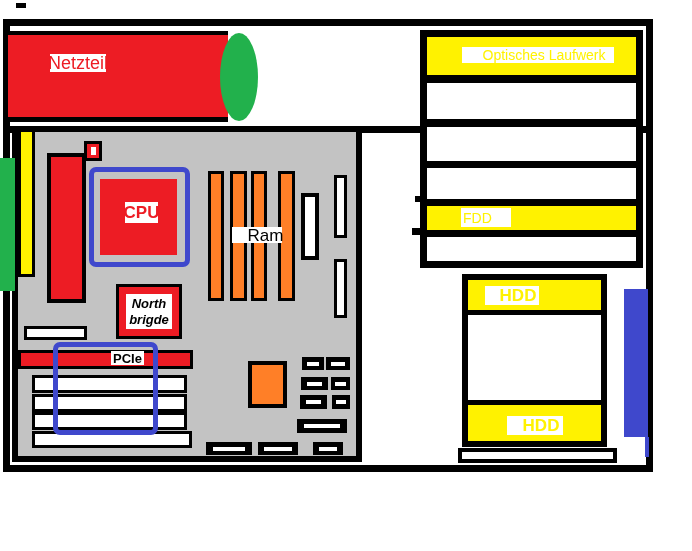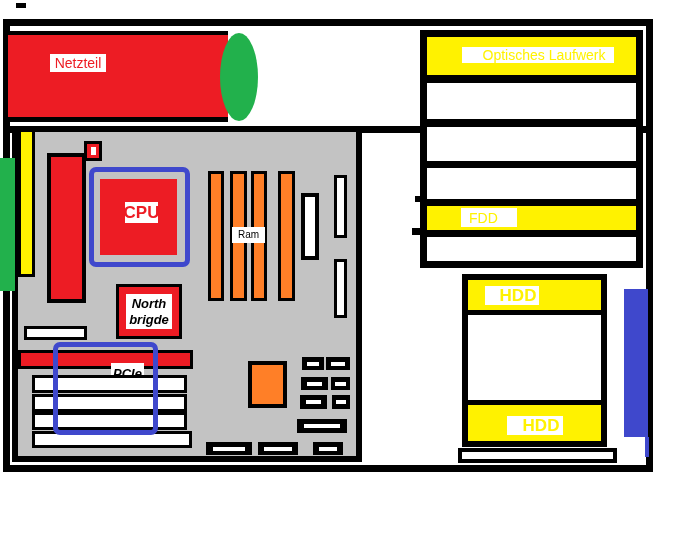--- a/index.html
+++ b/index.html
@@ -31,57 +31,57 @@
 <div id="canvas">
 
   <div class="abs" style="left:16px;top:3px;width:10px;height:5px;background:#000;"></div>
 
   <div class="abs" style="left:3px;top:19px;width:636px;height:439px;border:7px solid #000;"></div>
 
   <div class="abs" style="left:3px;top:126px;width:650px;height:7px;background:#000;"></div>
 
   <div class="abs" style="left:8px;top:31px;width:220px;height:82px;background:var(--red);border-top:4px solid #000;border-bottom:5px solid #000;"></div>
   <div class="abs" style="left:220px;top:33px;width:38px;height:88px;background:var(--green);border-radius:50%;"></div>
-  <div class="chip t-red" style="left:50px;top:54px;width:56px;height:18px;font-size:14px;">Netzteil</div>
+  <div class="chip t-red" style="left:50px;top:54px;width:56px;height:18px;font-size:18px;">Netzteil</div>
 
   <div class="abs" style="left:12px;top:126px;width:338px;height:324px;background:var(--gray);border:6px solid #000;"></div>
 
   <div class="bar" style="left:0px;top:158px;width:15px;height:133px;background:var(--green);"></div>
   <div class="bar" style="left:18px;top:129px;width:11px;height:142px;background:var(--yellow);border:3px solid #000;"></div>
   <div class="bar" style="left:47px;top:153px;width:31px;height:142px;background:var(--red);border:4px solid #000;"></div>
 
   <div class="abs" style="left:84px;top:141px;width:12px;height:14px;background:var(--red);border:3px solid #000;display:flex;align-items:center;justify-content:center;">
     <span style="display:block;width:5px;height:8px;background:#fff;"></span>
   </div>
 
   <div class="abs" style="left:100px;top:179px;width:77px;height:76px;background:var(--red);"></div>
   <div class="blue-outline" style="left:89px;top:167px;width:91px;height:90px;"></div>
   <div class="chip bold t-red" style="left:125px;top:202px;width:33px;height:21px;font-size:17px;">CPU</div>
 
   <div class="bar" style="left:208px;top:171px;width:10px;height:124px;background:var(--orange);border:3px solid #000;"></div>
   <div class="bar" style="left:230px;top:171px;width:11px;height:124px;background:var(--orange);border:3px solid #000;"></div>
   <div class="bar" style="left:251px;top:171px;width:10px;height:124px;background:var(--orange);border:3px solid #000;"></div>
   <div class="bar" style="left:278px;top:171px;width:11px;height:124px;background:var(--orange);border:3px solid #000;"></div>
-  <div class="chip" style="left:232px;top:227px;width:33px;height:16px;font-size:10px;color:#000;">Ram</div>
+  <div class="chip" style="left:232px;top:227px;width:33px;height:16px;font-size:17px;color:#000;padding-left:17px;">Ram</div>
 
   <div class="slot" style="left:301px;top:193px;width:10px;height:59px;border-width:4px;"></div>
   <div class="slot" style="left:334px;top:175px;width:7px;height:57px;"></div>
   <div class="slot" style="left:334px;top:259px;width:7px;height:53px;"></div>
 
   <div class="abs" style="left:116px;top:284px;width:60px;height:49px;background:var(--red);border:3px solid #000;display:flex;align-items:center;justify-content:center;">
     <div style="background:#fff;width:46px;height:35px;display:flex;flex-direction:column;align-items:center;justify-content:center;font-size:13px;font-weight:bold;color:#000;line-height:1.2;">
       <span>North</span>
       <span>brigde</span>
     </div>
   </div>
 
   <div class="slot" style="left:24px;top:326px;width:57px;height:8px;"></div>
 
   <div class="abs" style="left:18px;top:350px;width:169px;height:13px;background:var(--red);border:3px solid #000;"></div>
-  <div class="chip bold" style="left:111px;top:363px;width:33px;height:20px;font-size:13px;color:#000;font-style:italic;">PCIe</div>
+  <div class="chip bold" style="left:111px;top:351px;width:33px;height:14px;font-size:13px;color:#000;">PCIe</div>
 
   <div class="slot" style="left:32px;top:375px;width:149px;height:12px;"></div>
   <div class="slot" style="left:32px;top:394px;width:149px;height:12px;"></div>
   <div class="slot" style="left:32px;top:412px;width:149px;height:12px;"></div>
   <div class="slot" style="left:32px;top:431px;width:154px;height:11px;"></div>
 
   <div class="blue-outline" style="left:53px;top:342px;width:95px;height:83px;"></div>
 
   <div class="abs" style="left:248px;top:361px;width:31px;height:39px;background:var(--orange);border:4px solid #000;"></div>
 
@@ -123,21 +123,21 @@
     <div class="abs" style="left:0;top:82px;width:209px;height:8px;background:#000;"></div>
     <div class="abs" style="left:0;top:90px;width:209px;height:34px;background:#fff;"></div>
     <div class="abs" style="left:0;top:124px;width:209px;height:7px;background:#000;"></div>
     <div class="abs" style="left:0;top:131px;width:209px;height:31px;background:#fff;"></div>
     <div class="abs" style="left:0;top:162px;width:209px;height:7px;background:#000;"></div>
     <div class="abs" style="left:0;top:169px;width:209px;height:24px;background:var(--yellow);"></div>
     <div class="abs" style="left:0;top:193px;width:209px;height:7px;background:#000;"></div>
     <div class="abs" style="left:0;top:200px;width:209px;height:24px;background:#fff;"></div>
   </div>
   <div class="chip t-yel" style="left:462px;top:47px;width:140px;height:16px;font-size:14px;">Optisches Laufwerk</div>
-  <div class="chip t-yel" style="left:461px;top:208px;width:48px;height:19px;font-size:14px;justify-content:flex-start;padding-left:8px;">FDD</div>
+  <div class="chip t-yel" style="left:461px;top:208px;width:48px;height:19px;font-size:14px;justify-content:flex-start;padding-left:2px;">FDD</div>
   <div class="abs" style="left:415px;top:196px;width:6px;height:6px;background:#000;"></div>
   <div class="abs" style="left:412px;top:228px;width:9px;height:7px;background:#000;"></div>
 
   <div class="abs" style="left:462px;top:274px;width:133px;height:161px;border:6px solid #000;background:#fff;">
     <div class="abs" style="left:0;top:0;width:133px;height:30px;background:var(--yellow);"></div>
     <div class="abs" style="left:0;top:30px;width:133px;height:5px;background:#000;"></div>
     <div class="abs" style="left:0;top:35px;width:133px;height:85px;background:#fff;"></div>
     <div class="abs" style="left:0;top:120px;width:133px;height:5px;background:#000;"></div>
     <div class="abs" style="left:0;top:125px;width:133px;height:36px;background:var(--yellow);"></div>
   </div>

